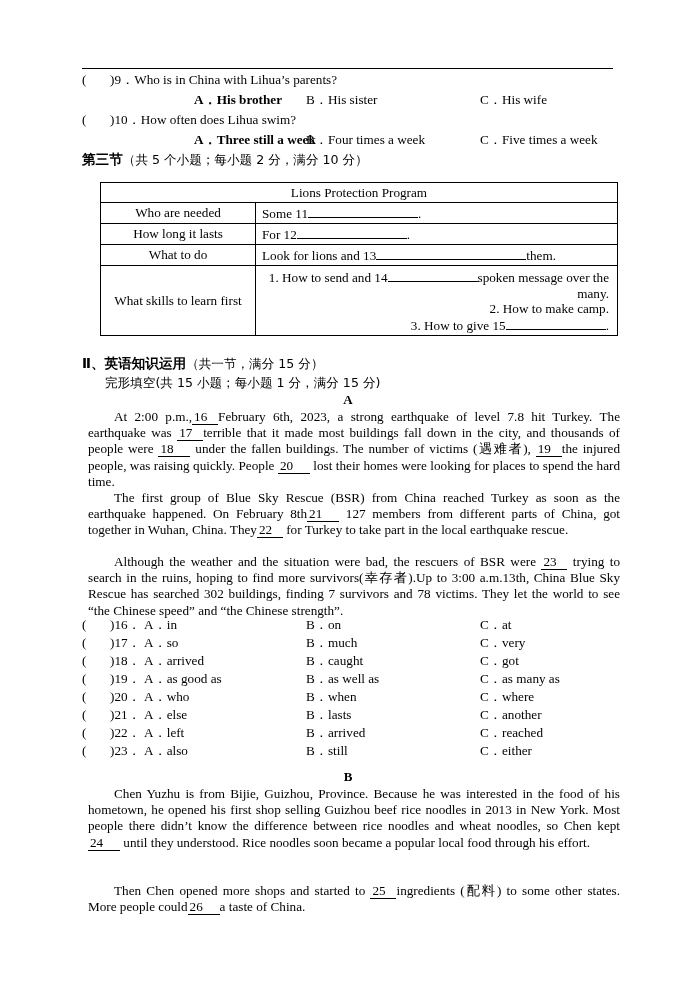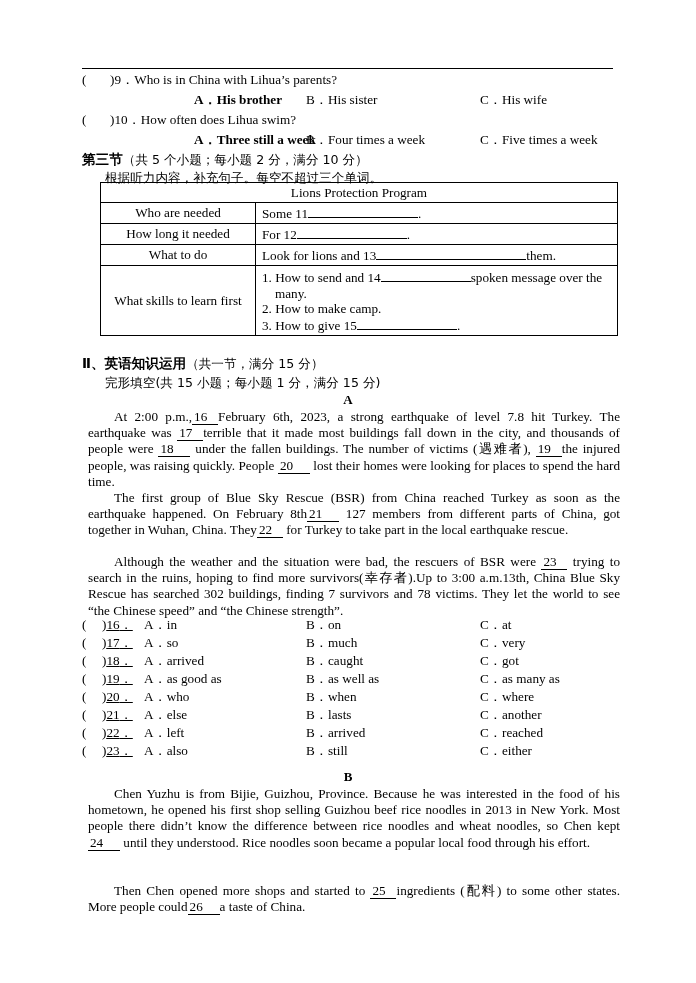--- a/index.html
+++ b/index.html
@@ -59,21 +59,21 @@
   
   .ch-row {
     position: absolute;
     left: 82px;
     width: 540px;
     height: 18px;
     line-height: 18px;
     white-space: nowrap;
   }
   .ch-row .c-paren { position: absolute; left: 0px; }
-  .ch-row .c-num   { position: absolute; left: 20px; text-decoration: underline; }
+  .ch-row .c-num   { position: absolute; left: 28px; }
   .ch-row .c-a     { position: absolute; left: 62px; }
   .ch-row .c-b     { position: absolute; left: 224px; }
   .ch-row .c-c     { position: absolute; left: 398px; }
 
   
   .cn {
     font-family: "DejaVu Sans", "Liberation Sans", sans-serif;
     font-size: 12.6px;
   }
   .cn-bold {
@@ -117,21 +117,21 @@
     text-align: center;
     height: 21px;
     font-family: Liberation Serif, serif;
   }
   .tbl .val {
     text-align: left;
     height: 21px;
     padding-left: 6px;
   }
   .tbl .val-multi {
-    text-align: left;
+    text-align: right;
     padding-left: 6px;
     padding-top: 3px;
     padding-bottom: 2px;
     line-height: 15.5px;
   }
   .tbl .lbl-tall { text-align: center; }
   .skill-line { white-space: nowrap; }
   .skill-indent { padding-left: 13px; }
 
   .ul {
@@ -200,33 +200,32 @@
   </div>
   <div class="opt-row" style="top:131px;">
     <span class="oa">A．Three still a week</span>
     <span class="ob">B．Four times a week</span>
     <span class="oc">C．Five times a week</span>
   </div>
 
   <div class="sec-head" style="top:150px;">
     <span class="cn-bold">第三节</span><span class="cn">（共 5 个小题；每小题 2 分，满分 10 分）</span>
   </div>
-  <div class="sec-sub cn" style="top:168px;">根据听力内容，补充句子。每空不超过三个单词。</div>
 
   <table class="tbl">
     <tbody>
         <tr>
       <td class="title-cell" colspan="2">Lions Protection Program</td>
     </tr>
     <tr>
       <td class="lbl">Who are needed</td>
       <td class="val"><span>Some 11</span><span class="ul ul-w110"></span><span>.</span></td>
     </tr>
     <tr>
-      <td class="lbl">How long it needed</td>
+      <td class="lbl">How long it lasts</td>
       <td class="val"><span>For 12</span><span class="ul ul-w110"></span><span>.</span></td>
     </tr>
     <tr>
       <td class="lbl">What to do</td>
       <td class="val"><span>Look for lions and 13</span><span class="ul ul-w150"></span><span>them.</span></td>
     </tr>
     <tr>
       <td class="lbl lbl-tall">What skills to learn first</td>
       <td class="val-multi">
         <div class="skill-line"><span>1. How to send and 14</span><span class="ul ul-w90"></span><span>spoken message over the</span></div>

